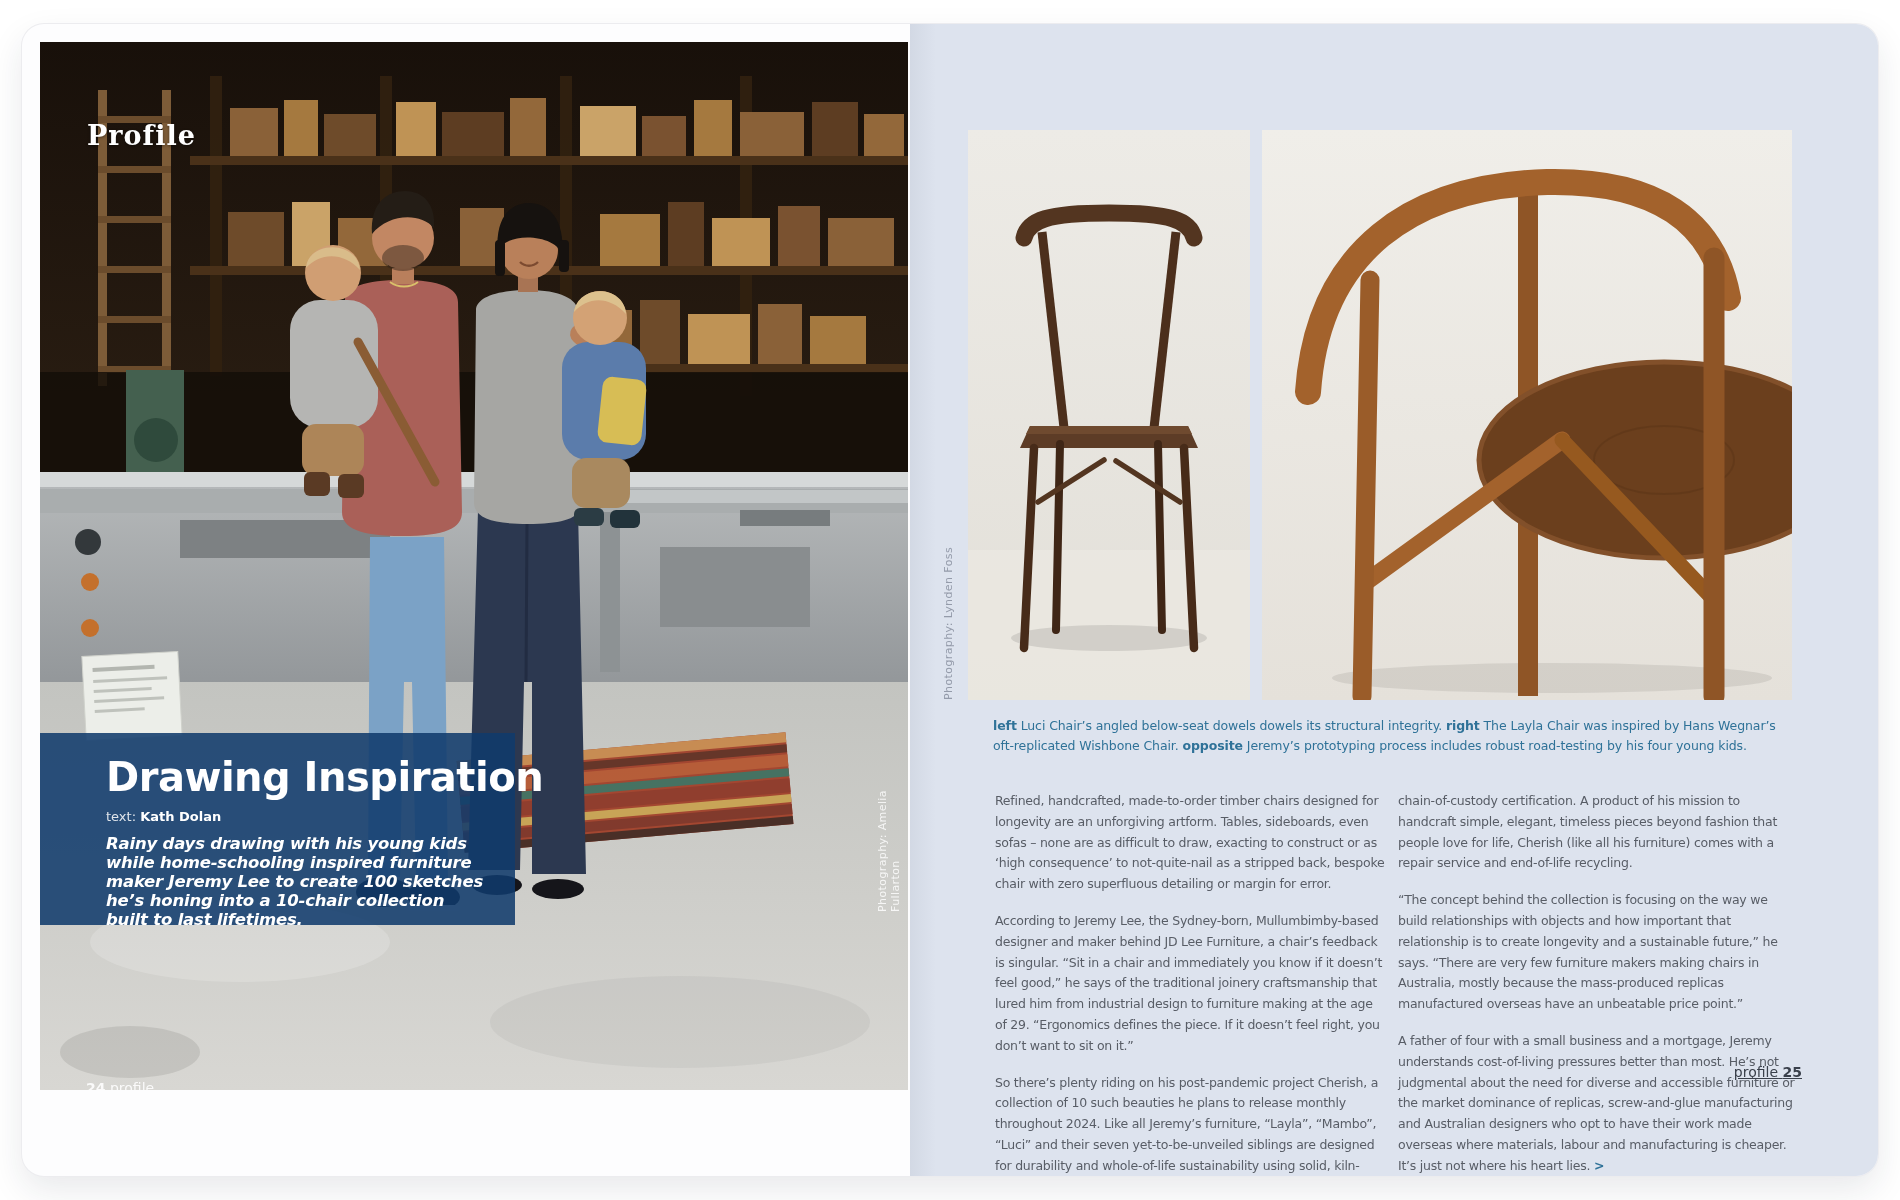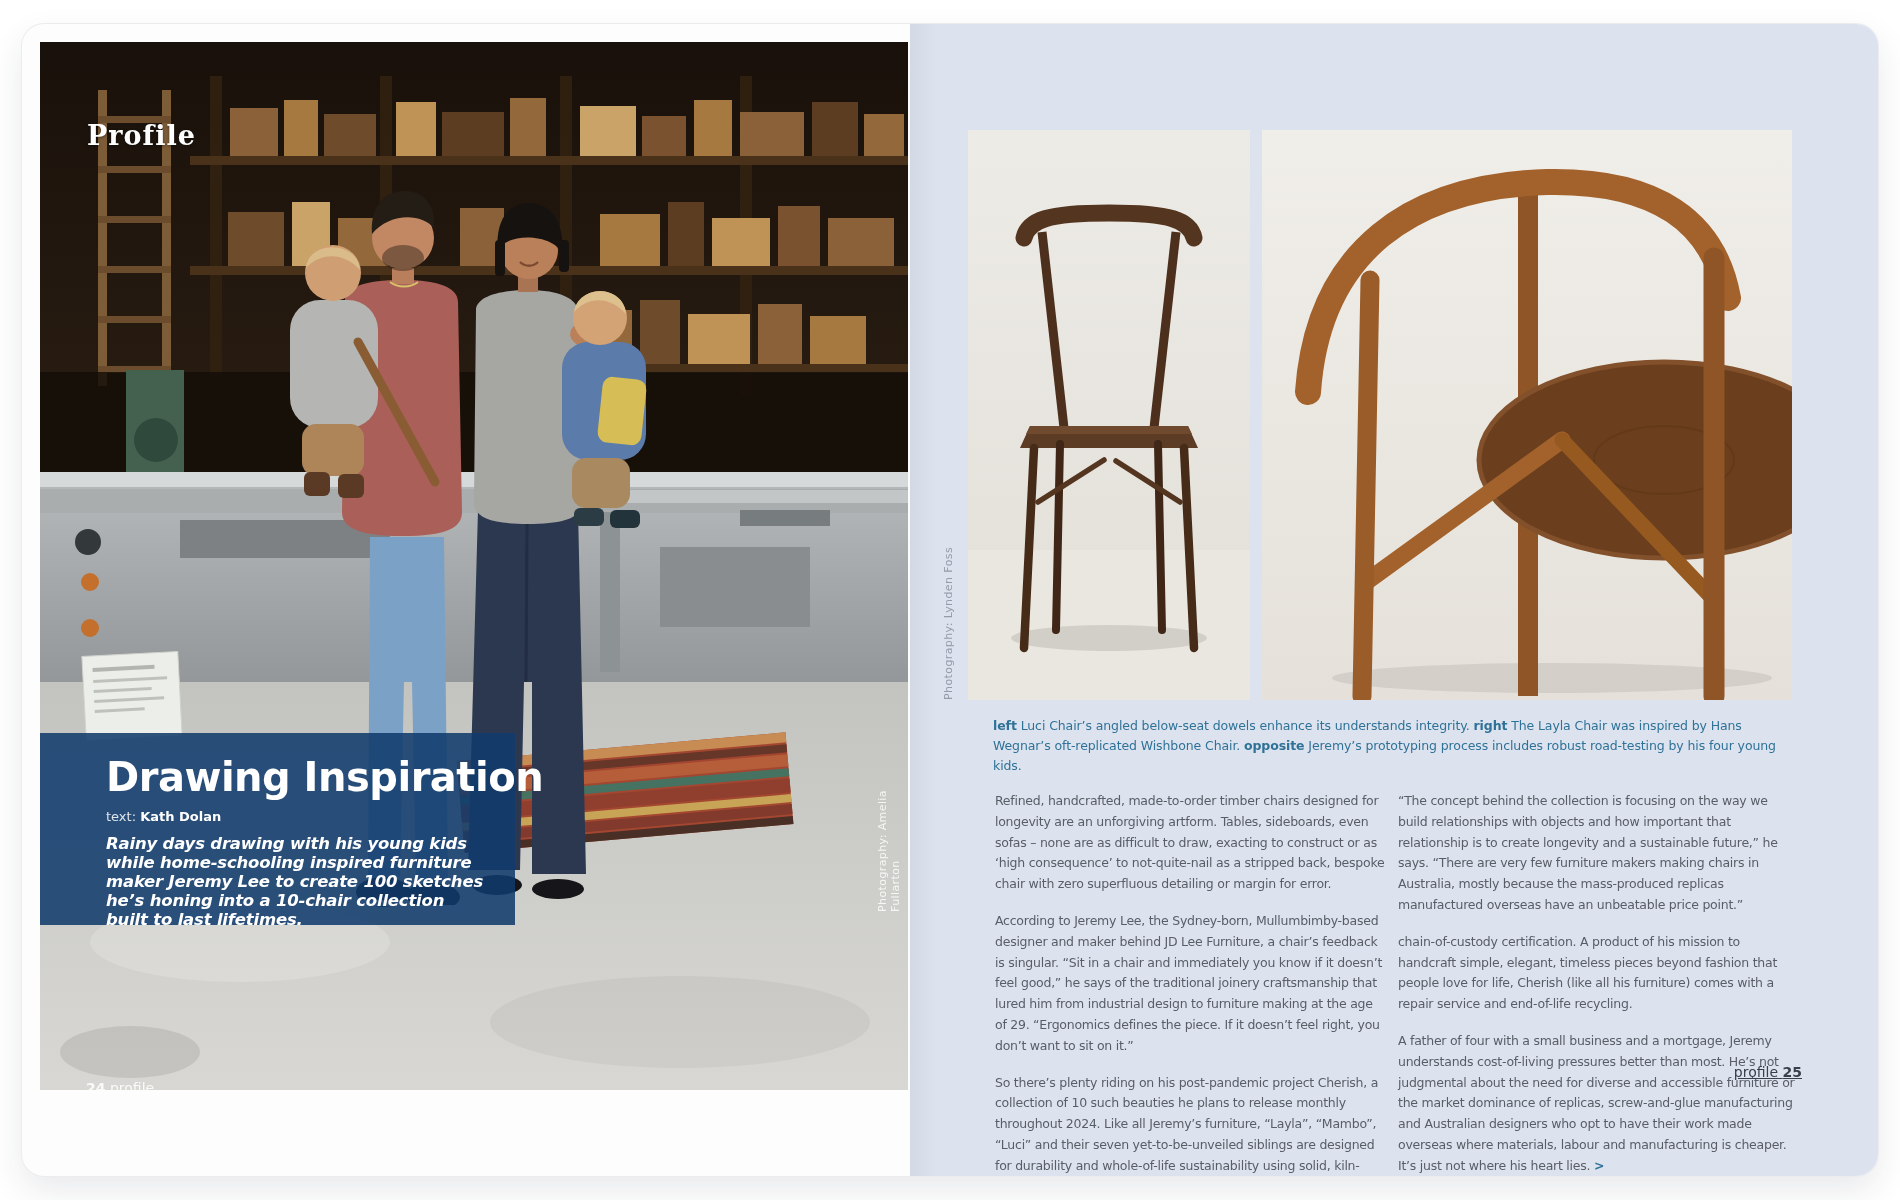--- a/index.html
+++ b/index.html
@@ -328,31 +328,31 @@
       <ellipse cx="402" cy="330" rx="120" ry="60" fill="none" stroke="#59341б" stroke-width="2" opacity=".45"></ellipse>
       <ellipse cx="402" cy="330" rx="70" ry="34" fill="none" stroke="#593416" stroke-width="2" opacity=".45"></ellipse>
       <line x1="104" y1="452" x2="300" y2="310" stroke="#a3622c" stroke-width="17" stroke-linecap="round"></line>
       <line x1="452" y1="470" x2="300" y2="310" stroke="#96591f" stroke-width="15" stroke-linecap="round"></line>
       <line x1="108" y1="150" x2="100" y2="566" stroke="#9a5c29" stroke-width="19" stroke-linecap="round"></line>
       <line x1="452" y1="128" x2="452" y2="566" stroke="#8f5526" stroke-width="21" stroke-linecap="round"></line>
     </svg>
   </div>
 
   <div class="caption">
-    <span class="cap-label">left</span><span> Luci Chair’s angled below-seat dowels enhance its understands integrity. </span><span class="cap-label">right</span><span> The Layla Chair was inspired by Hans Wegnar’s oft-replicated Wishbone Chair. </span><span class="cap-label">opposite</span><span> Jeremy’s prototyping process includes robust road-testing by his four young kids.</span>
+    <span class="cap-label">left</span><span> Luci Chair’s angled below-seat dowels dowels its structural integrity. </span><span class="cap-label">right</span><span> The Layla Chair was inspired by Hans Wegnar’s oft-replicated Wishbone Chair. </span><span class="cap-label">opposite</span><span> Jeremy’s prototyping process includes robust road-testing by his four young kids.</span>
   </div>
 
   <div class="col col-a">
     <p>Refined, handcrafted, made-to-order timber chairs designed for longevity are an unforgiving artform. Tables, sideboards, even sofas – none are as difficult to draw, exacting to construct or as ‘high consequence’ to not-quite-nail as a stripped back, bespoke chair with zero superfluous detailing or margin for error.</p>
     <p>According to Jeremy Lee, the Sydney-born, Mullumbimby-based designer and maker behind JD Lee Furniture, a chair’s feedback is singular. “Sit in a chair and immediately you know if it doesn’t feel good,” he says of the traditional joinery craftsmanship that lured him from industrial design to furniture making at the age of 29. “Ergonomics defines the piece. If it doesn’t feel right, you don’t want to sit on it.”</p>
     <p>So there’s plenty riding on his post-pandemic project Cherish, a collection of 10 such beauties he plans to release monthly throughout 2024. Like all Jeremy’s furniture, “Layla”, “Mambo”, “Luci” and their seven yet-to-be-unveiled siblings are designed for durability and whole-of-life sustainability using solid, kiln-dried, Forest Stewardship Council (FSC) or Program for the Endorsement of Forest Certification (PEFC) timbers with</p>
   </div>
   <div class="col col-b">
+    <p>chain-of-custody certification. A product of his mission to handcraft simple, elegant, timeless pieces beyond fashion that people love for life, Cherish (like all his furniture) comes with a repair service and end-of-life recycling.</p>
     <p>“The concept behind the collection is focusing on the way we build relationships with objects and how important that relationship is to create longevity and a sustainable future,” he says. “There are very few furniture makers making chairs in Australia, mostly because the mass-produced replicas manufactured overseas have an unbeatable price point.”</p>
-    <p>chain-of-custody certification. A product of his mission to handcraft simple, elegant, timeless pieces beyond fashion that people love for life, Cherish (like all his furniture) comes with a repair service and end-of-life recycling.</p>
     <p><span>A father of four with a small business and a mortgage, Jeremy understands cost-of-living pressures better than most. He’s not judgmental about the need for diverse and accessible furniture or the market dominance of replicas, screw-and-glue manufacturing and Australian designers who opt to have their work made overseas where materials, labour and manufacturing is cheaper. It’s just not where his heart lies.</span> <span class="cont">&gt;</span></p>
   </div>
 
   <div class="folio folio-right">
     <span>profile</span>
     <span class="num">25</span>
   </div>
 </div>
 
 </body></html>

